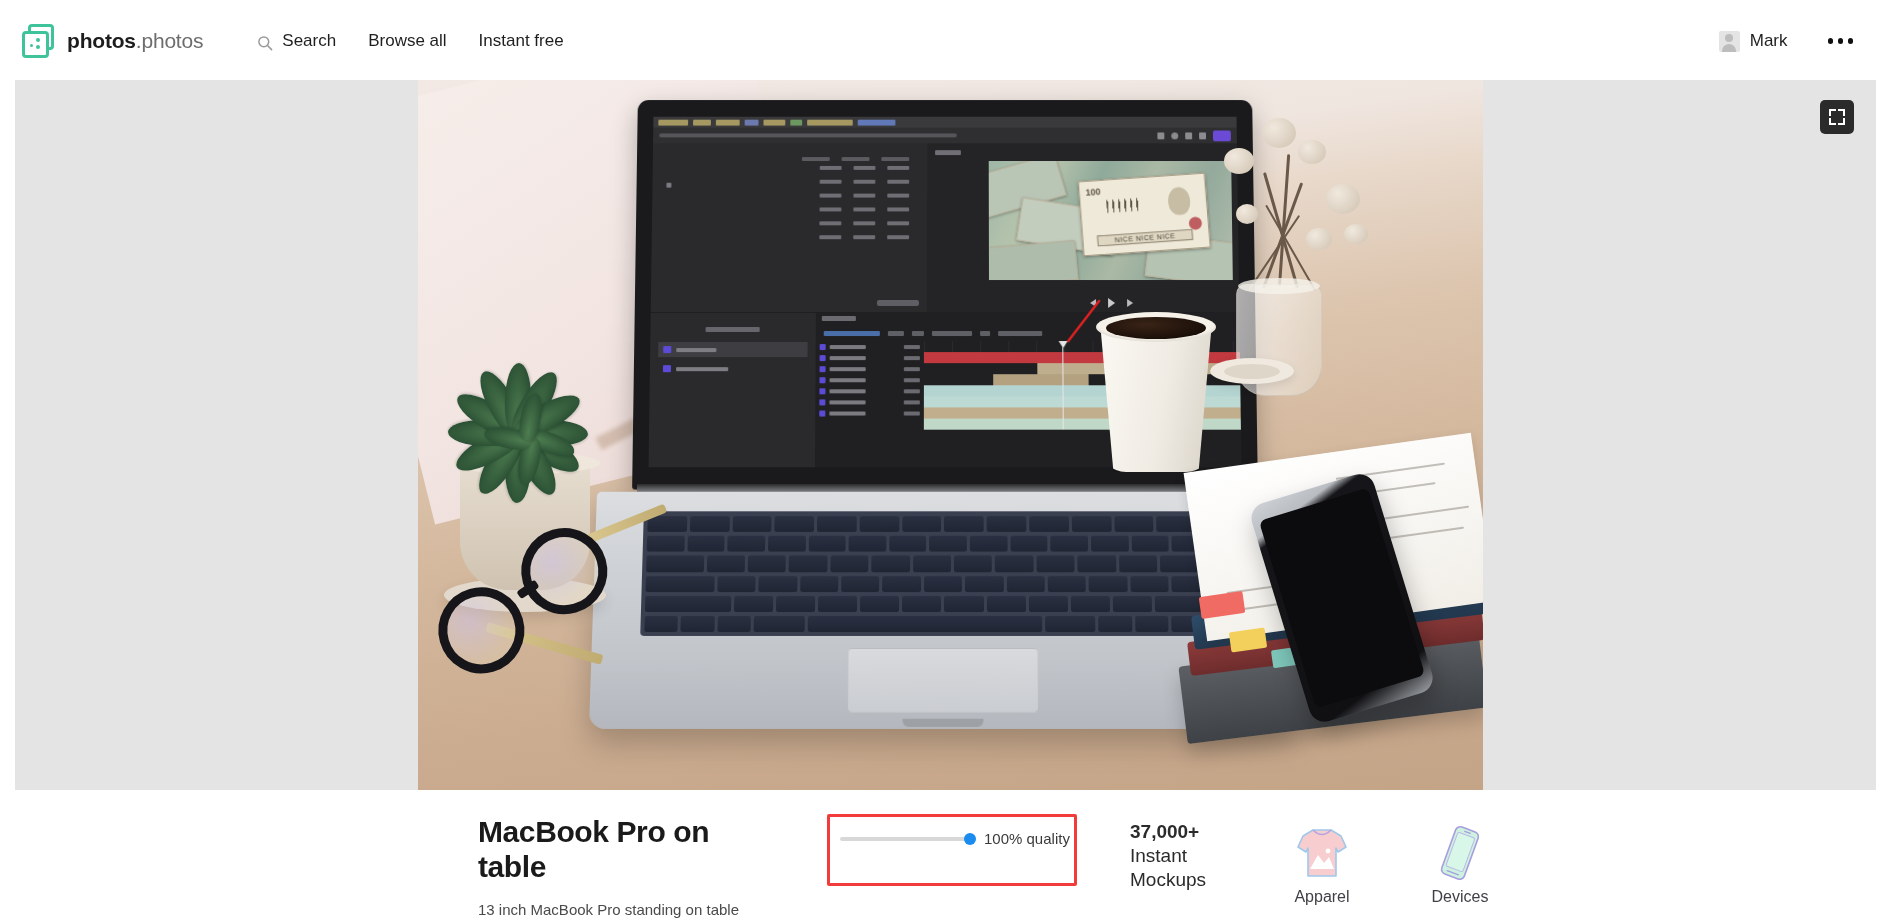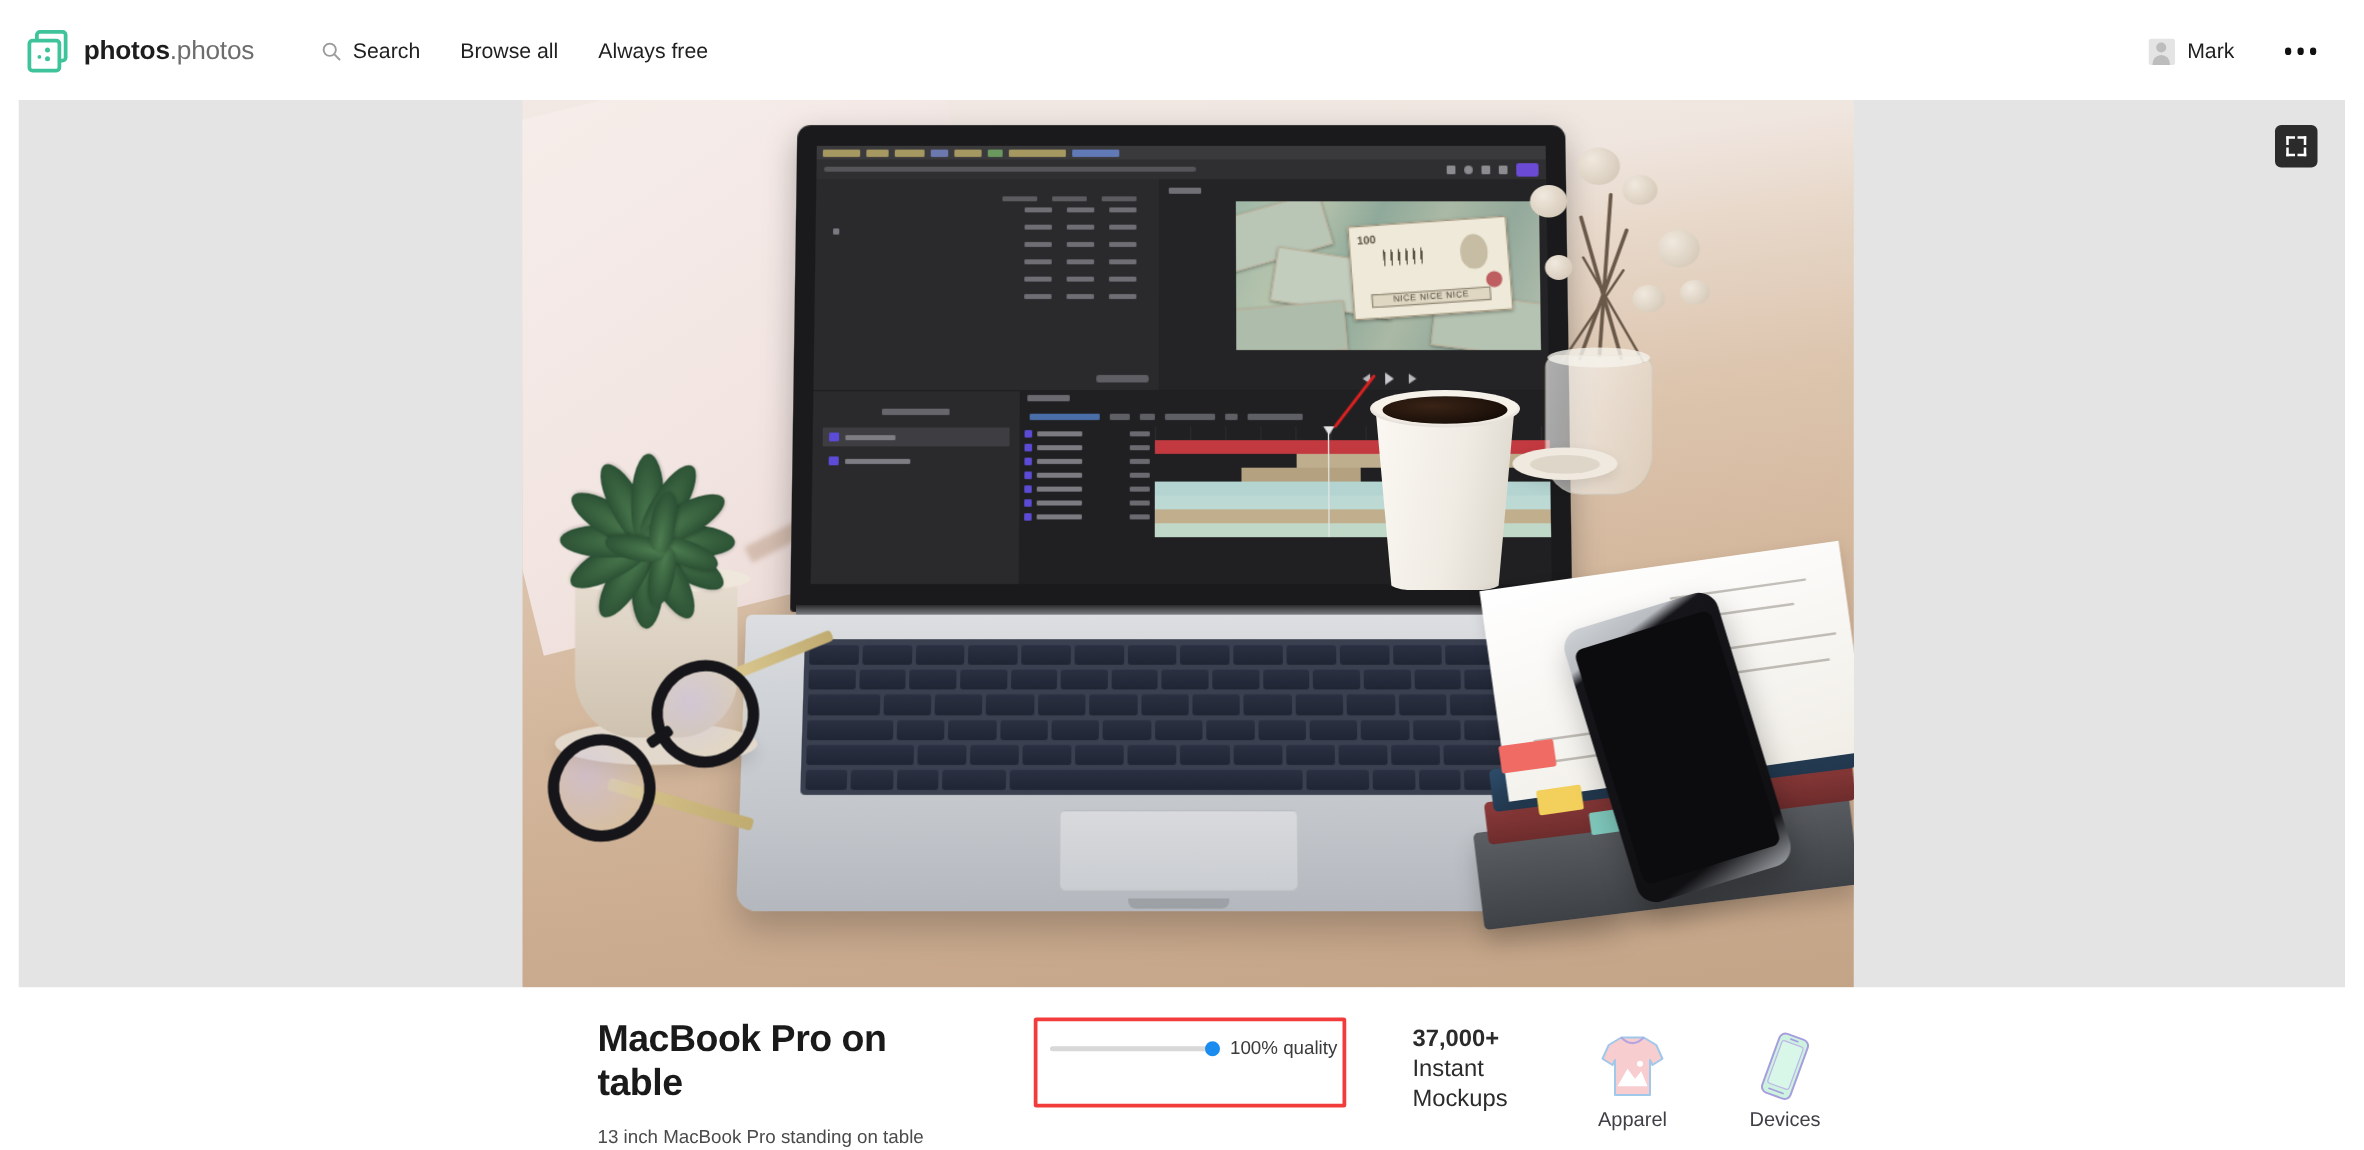--- a/index.html
+++ b/index.html
@@ -45,21 +45,21 @@
 
   .brand-text { font-size: 21px; color: #1d1d1d; letter-spacing: -0.2px; white-space: nowrap; }
   .brand-text b { font-weight: 700; }
   .brand-text span.light { color: #6d6d6d; font-weight: 400; }
 
   .nav { display: flex; align-items: center; margin-left: 38px; gap: 0; }
   .nav-item {
     font-size: 17px; color: #1f1f1f; padding: 6px 16px;
     cursor: pointer; white-space: nowrap;
   }
-  .nav-item.with-icon { display: flex; align-items: center; gap: 9px; }
+  .nav-item.with-icon { display: flex; align-items: flex-end; gap: 9px; }
   .search-ico { width: 16px; height: 16px; flex: none; display: block; }
 
   .header-right {
     margin-left: auto; display: flex; align-items: center;
     gap: 0; margin-right: 24px;
   }
   .user-chip { display: flex; align-items: center; gap: 10px; cursor: pointer; padding: 4px 8px; }
   .avatar {
     width: 21px; height: 21px; border-radius: 2px; background: #e4e4e4;
     position: relative; flex: none; overflow: hidden;
@@ -314,21 +314,21 @@
   .dl-fmt {
     width: 72px; background: #1683e2; color: #fff; font-size: 15px; font-weight: 700;
     display: flex; align-items: center; justify-content: center; gap: 9px;
   }
   .caret { width:0; height:0; border-left: 5px solid transparent; border-right: 5px solid transparent; border-top: 5px solid #fff; display:block;}
   .slider-row { display: flex; align-items: center; gap: 0; margin-top: 16px; width: 250px; }
   .slider-track { position: relative; width: 130px; height: 4px; background: #d8d8d8; border-radius: 2px; }
   .slider-knob { position: absolute; right: -6px; top: -4px; width: 12px; height: 12px; border-radius: 50%; background: #1a8cf0; cursor: pointer; }
   .slider-label { font-size: 15px; color: #3b3b3b; margin-left: 14px; white-space: nowrap; }
 
-  .promo { position: absolute; left: 1130px; top: 30px; display: flex; align-items: flex-start; gap: 22px; }
+  .promo { position: absolute; left: 1130px; top: 30px; display: flex; align-items: flex-start; gap: 38px; }
   .promo-count { font-size: 19px; color: #2b2b2b; line-height: 1.25; width: 104px; }
   .promo-count b { font-weight: 700; display: block; }
   .promo-item { width: 100px; text-align: center; cursor: pointer; }
   .promo-ico { height: 66px; display: flex; align-items: center; justify-content: center; }
   .promo-label { font-size: 16px; color: #3f3f46; margin-top: 2px; }
 </style>
 </head>
 <body>
 
 <div class="header">
@@ -346,21 +346,21 @@
 
   <nav class="nav">
     <div class="nav-item with-icon">
       <svg class="search-ico" viewBox="0 0 16 16">
         <circle cx="6.8" cy="6.8" r="4.9" fill="none" stroke="#9a9a9a" stroke-width="1.5"></circle>
         <line x1="10.5" y1="10.5" x2="14.6" y2="14.6" stroke="#9a9a9a" stroke-width="1.5" stroke-linecap="round"></line>
       </svg>
       <span>Search</span>
     </div>
     <div class="nav-item">Browse all</div>
-    <div class="nav-item">Always free</div>
+    <div class="nav-item">Instant free</div>
   </nav>
 
   <div class="header-right">
     <div class="user-chip">
       <span class="avatar"></span>
       <span class="user-name">Mark</span>
     </div>
     <div class="kebab">
         <i></i>
         <i></i>

